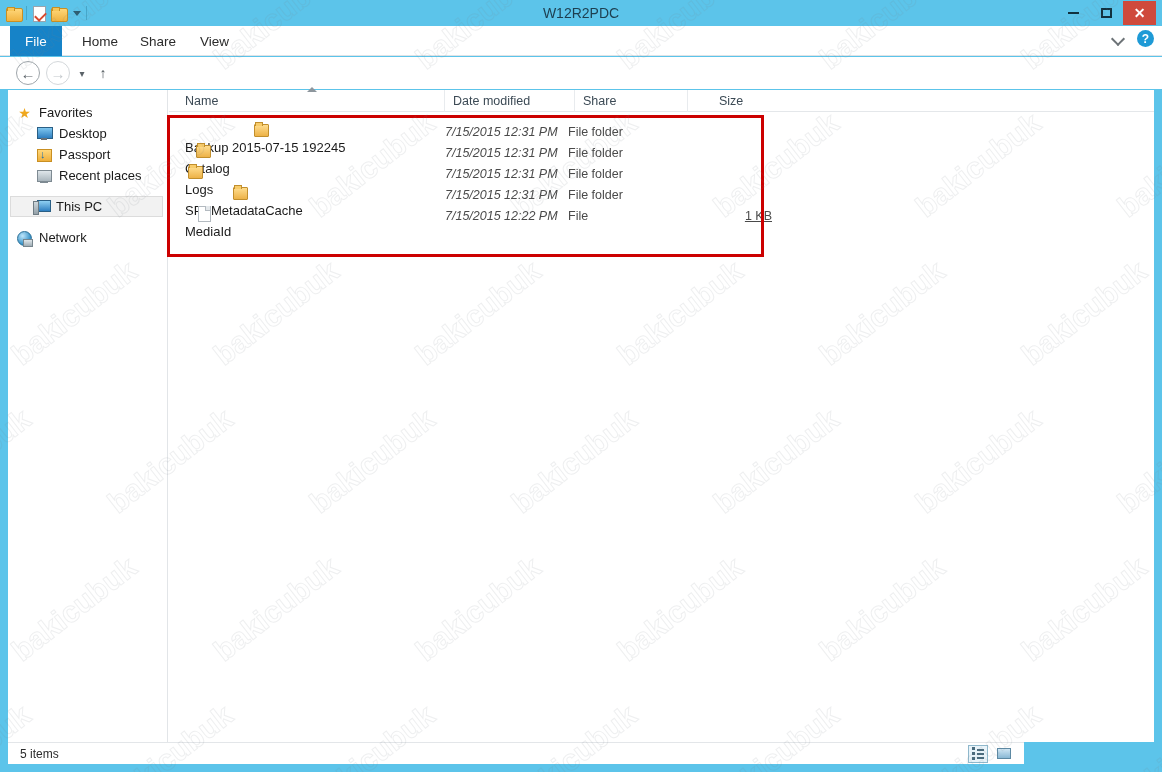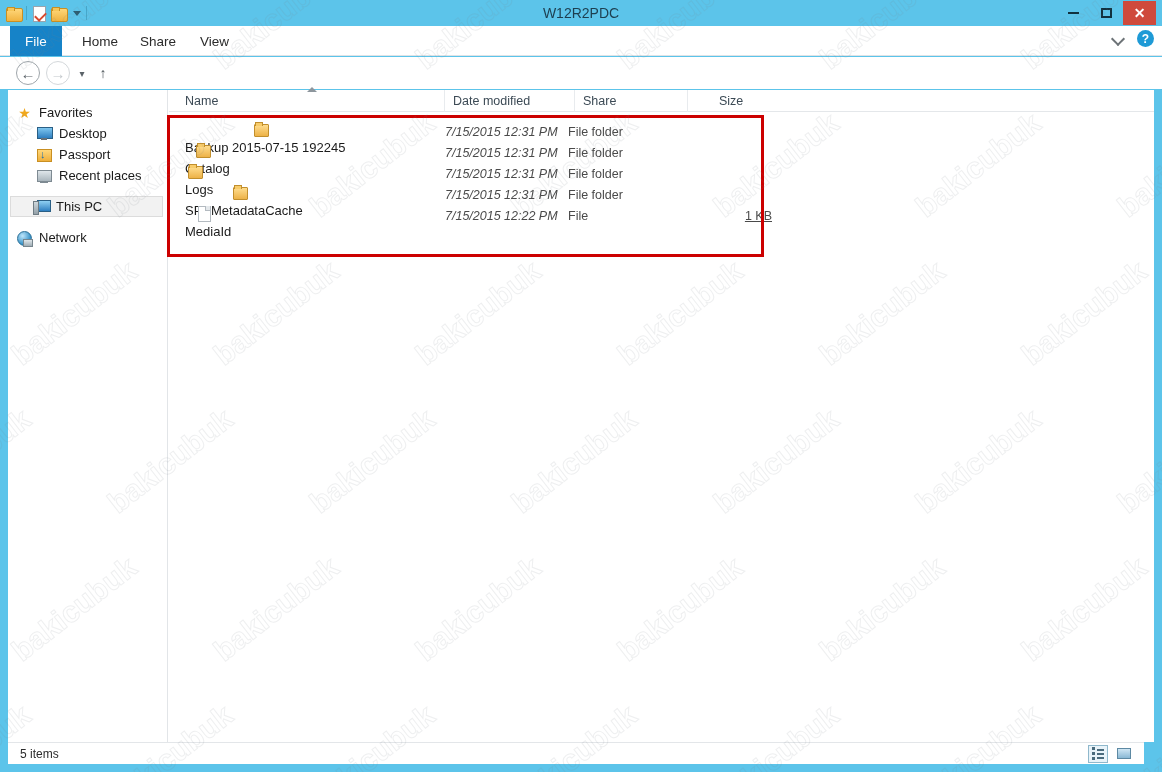--- a/index.html
+++ b/index.html
@@ -340,21 +340,21 @@
   .redbox {
     position: absolute; left: 167px; top: 115px;
     width: 597px; height: 142px;
     border: 3px solid #cc0000;
     pointer-events: none;
   }
 
   
   .statusbar {
     position: absolute; left: 8px; bottom: 8px;
-    width: 1136px; height: 22px;
+    width: 1016px; height: 22px;
     background: #ffffff;
     border-top: 1px solid #e3e6e9;
     display: flex; align-items: center; text-align: right;
   }
   .status-text {
     font-size: 12px; color: #2b2b2b; padding-left: 12px;
   }
   .view-btns {
     margin-left: auto; display: flex; align-items: center; gap: 6px;
     padding-right: 10px;

